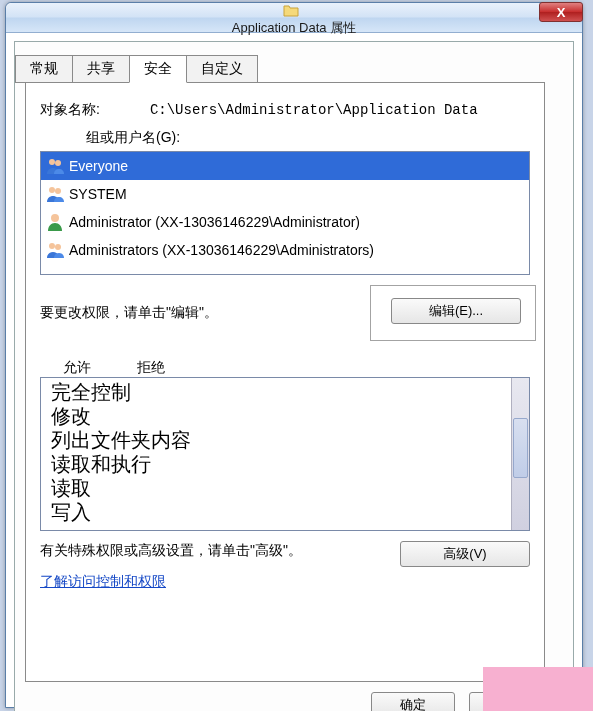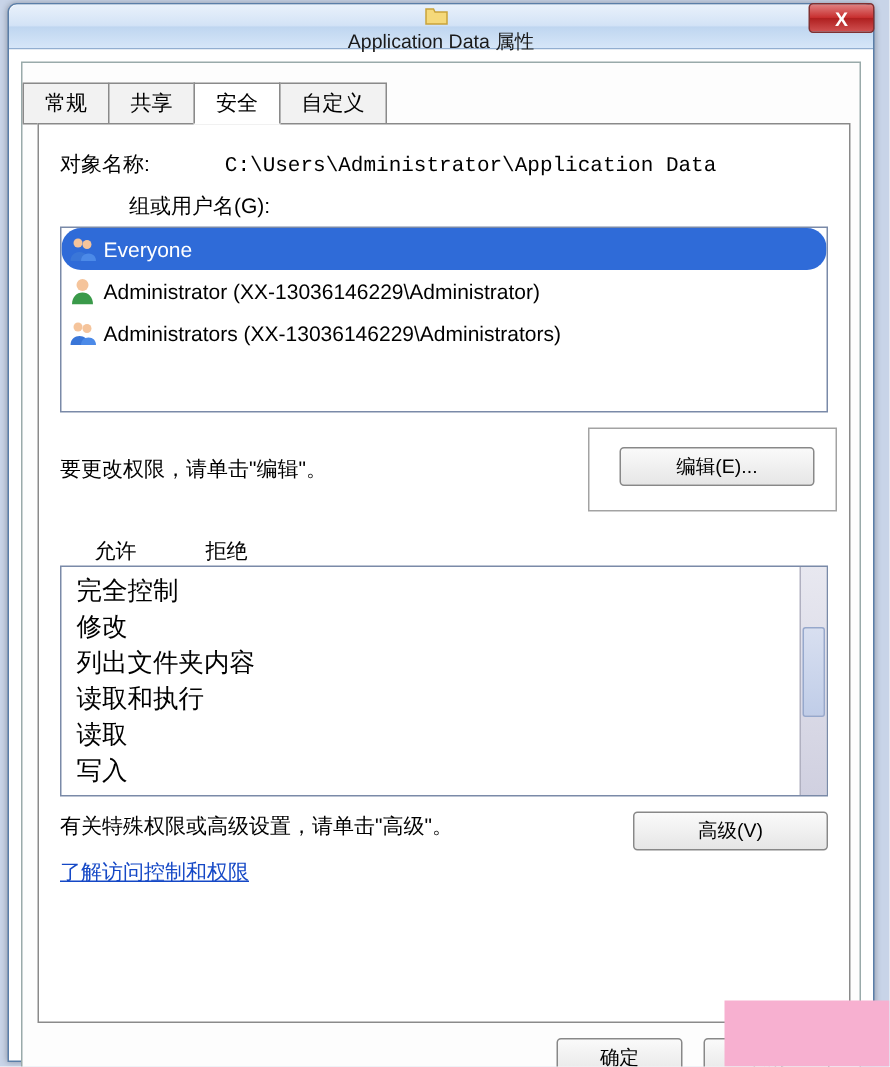--- a/index.html
+++ b/index.html
@@ -12,43 +12,43 @@
 .close-btn { width: 44px; height: 20px; background: linear-gradient(#e08080,#c83030 48%,#b02020 52%,#d05050); border: 1px solid #803030; border-radius: 3px; display: flex; align-items: center; justify-content: center; position: absolute; right: -1px; top: -1px; }
 .close-btn span { color: #fff; font-weight: bold; font-size: 13px; }
 
 .frame { margin: 8px; border: 1px solid #9aa; background: #fdfdfd; height: 692px; position: relative; }
 
 .tabs { position: absolute; top: 12px; left: 0; display: flex; }
 .tab { border: 1px solid #8a8a8a; background: #fafafa; padding: 4px 14px; font-size: 14px; position: relative; top: 1px; margin-right: -1px; }
 .tab.active { background: #fff; border-bottom: 1px solid #fff; z-index: 2; }
 .tab:not(.active) { background: #f2f2f2; }
 
-.tabpanel { position: absolute; left: 10px; top: 40px; right: 6px; height: 600px; border: 1px solid #8a8a8a; background: #fff; padding: 18px 14px 10px 14px; font-size: 14px; }
+.tabpanel { position: absolute; left: 10px; top: 40px; right: 28px; height: 600px; border: 1px solid #8a8a8a; background: #fff; padding: 18px 14px 10px 14px; font-size: 14px; }
 
 .row { margin-bottom: 10px; }
 .label-obj { display: inline-block; width: 106px; }
 .obj-val { font-family: "Courier New", monospace; font-size: 14px; }
 
 .grouplabel { margin-top: 6px; margin-bottom: 4px; margin-left: 46px; }
 .listbox { border: 1px solid #7a8aa8; height: 124px; overflow-y: auto; background: #fff; }
-.li-row { display: flex; align-items: center; height: 28px; padding: 0 4px; font-family: "Courier New", monospace; font-size: 14px; border-radius: 13px; }
+.li-row { display: flex; align-items: center; height: 28px; padding: 0 4px; font-family: "Courier New", monospace; font-size: 14px; }
 .li-row.selected { background: #2f6bd8; color: #fff; }
 .li-row .uicon { width: 22px; height: 20px; margin-right: 2px; display: flex; align-items: center; justify-content: center; }
 
 .edit-row { display: flex; align-items: center; margin-top: 10px; }
 .edit-text { flex: 1; }
 .edit-box { border: 1px solid #a3a3a3; padding: 12px 14px 16px 20px; margin-right: -6px; }
 .wbtn { font-size: 13px; padding: 3px 12px; background: linear-gradient(#fafafa,#e6e6e6); border: 1px solid #888; border-radius: 3px; font-family: inherit; }
 .wbtn.w110 { min-width: 130px; }
 
 .perm-hdr { display: flex; margin-top: 18px; }
 .perm-hdr .pl { flex: 1; }
 .perm-hdr .ph { width: 74px; text-align: center; }
 .permbox { border: 1px solid #7a8aa8; height: 154px; overflow-y: auto; background: #fff; padding: 4px 0 4px 10px; position: relative; }
-.perm-row { height: 24px; display: flex; align-items: flex-start; font-size: 17px; }
+.perm-row { height: 24px; display: flex; align-items: flex-end; font-size: 20px; }
 .perm-row .pname { flex: 1; }
 .shade { position: absolute; top: 0; right: 0; width: 18px; bottom: 0; background: linear-gradient(#e8e8f0,#d0d0e0); border-left: 1px solid #b0b0c0; }
 .shade .thumb { position: absolute; left: 1px; right: 1px; top: 40px; height: 60px; background: linear-gradient(#d8dff0,#c0cde8); border: 1px solid #96a8cc; border-radius: 2px; }
 
 .adv-row { display: flex; margin-top: 10px; }
 .adv-text { flex: 1; line-height: 1.4; }
 
 .link { color: #1548c6; text-decoration: underline; margin-top: 6px; display: inline-block; cursor: pointer; }
 
 .dlg-btns { position: absolute; right: 20px; bottom: 14px; display: flex; gap: 14px; }
@@ -92,20 +92,31 @@
         <div class="li-row selected">
           <span class="uicon">
               <svg width="20" height="18" viewBox="0 0 20 18">
                 <circle cx="6" cy="5" r="3" fill="#f5c49b"></circle>
                 <circle cx="12" cy="6" r="3" fill="#f5c49b"></circle>
                 <path d="M1 17c0-4 3-6 6-6s6 2 6 6" fill="#3a76d8"></path>
                 <path d="M8 17c0-3 2-5 5-5s5 2 5 5" fill="#4c8ae8"></path>
               </svg>
             </span>
           <span>Everyone</span>
+        </div>
+        <div class="li-row">
+          <span class="uicon">
+              <svg width="20" height="18" viewBox="0 0 20 18">
+                <circle cx="6" cy="5" r="3" fill="#f5c49b"></circle>
+                <circle cx="12" cy="6" r="3" fill="#f5c49b"></circle>
+                <path d="M1 17c0-4 3-6 6-6s6 2 6 6" fill="#3a76d8"></path>
+                <path d="M8 17c0-3 2-5 5-5s5 2 5 5" fill="#4c8ae8"></path>
+              </svg>
+            </span>
+          <span>SYSTEM</span>
         </div>
         <div class="li-row">
           <span class="uicon">
               <svg width="20" height="18" viewBox="0 0 20 18">
                 <circle cx="9" cy="5" r="4" fill="#f5c49b"></circle>
                 <path d="M2 18c0-5 3-8 7-8s7 3 7 8" fill="#3a9a4a"></path>
               </svg>
             </span>
           <span>Administrator (XX-13036146229\Administrator)</span>
         </div>

